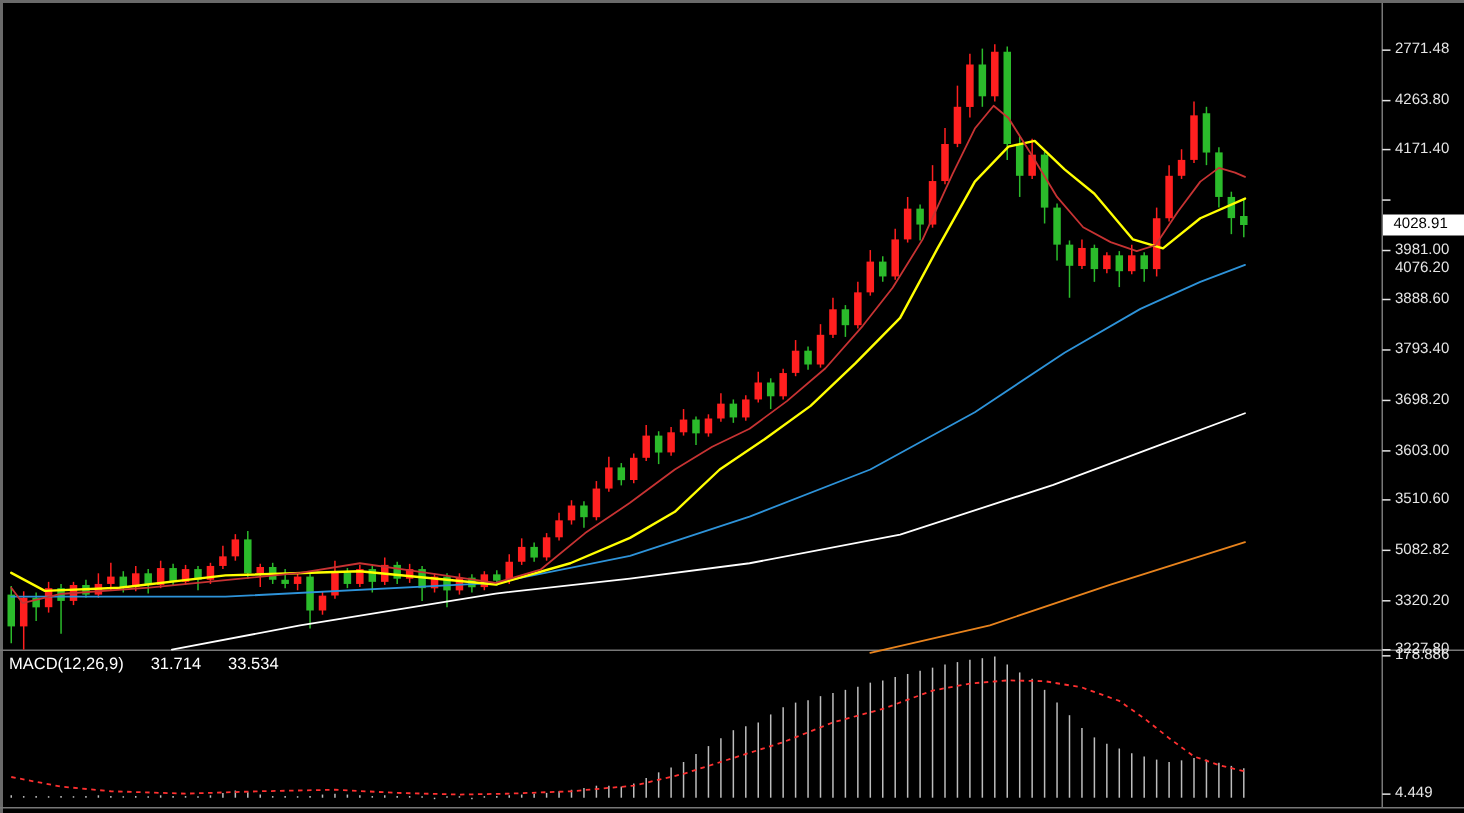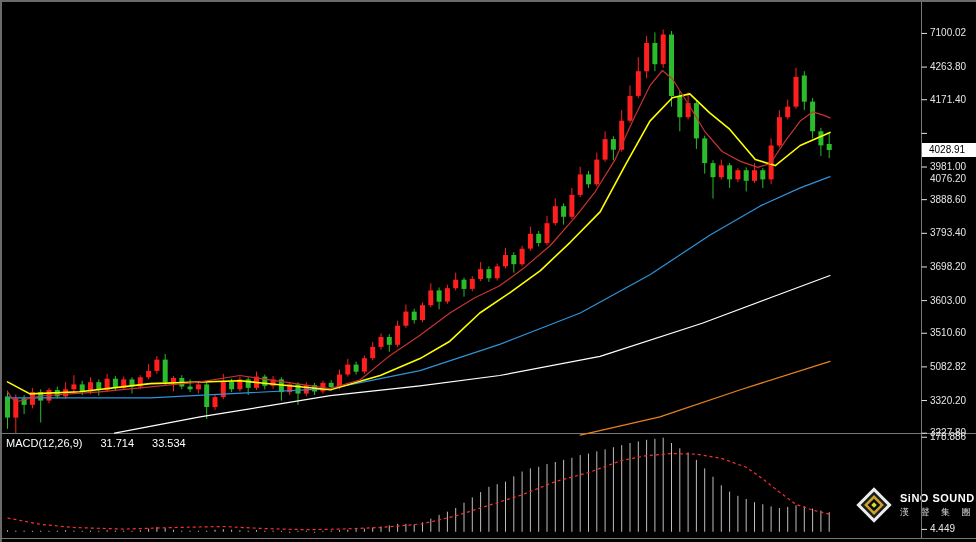--- a/index.html
+++ b/index.html
@@ -26,33 +26,20 @@
   .d4{width:9px;height:9px;background:#0a0a0a;}
   .d5{width:4px;height:4px;background:#cfe02e;}
   .brand{color:#ffffff;font-weight:700;font-size:11px;letter-spacing:.5px;white-space:nowrap;}
   .brand-cn{color:#d8d8d8;font-size:9px;letter-spacing:4.5px;margin-top:2px;white-space:nowrap;}
 </style>
 </head>
 <body>
 
 <div class="window">
 
-  <div class="logo">
-    <div class="dmd">
-      <div class="d1"></div>
-        <div class="d2"></div>
-        <div class="d3"></div>
-        <div class="d4"></div>
-        <div class="d5"></div>
-    </div>
-    <div class="logo-text">
-      <div class="brand">SiNO SOUND</div>
-      <div class="brand-cn">漢 聲 集 團</div>
-    </div>
-  </div>
 
   <svg id="chart-svg">
       <line x1="921.5" y1="2" x2="921.5" y2="538" stroke="#787878" stroke-width="1"></line>
       <line x1="0" y1="433.5" x2="976" y2="433.5" stroke="#787878" stroke-width="1"></line>
       <line x1="0" y1="538.5" x2="976" y2="538.5" stroke="#787878" stroke-width="1"></line>
       <line x1="921.5" y1="33.436440677966104" x2="927" y2="33.436440677966104" stroke="#e6e6e6" stroke-width="1"></line>
       <line x1="921.5" y1="67.07915254237281" x2="927" y2="67.07915254237281" stroke="#e6e6e6" stroke-width="1"></line>
       <line x1="921.5" y1="99.73237288135606" x2="927" y2="99.73237288135606" stroke="#e6e6e6" stroke-width="1"></line>
       <line x1="921.5" y1="133.37508474576276" x2="927" y2="133.37508474576276" stroke="#e6e6e6" stroke-width="1"></line>
       <line x1="921.5" y1="167.01779661016948" x2="927" y2="167.01779661016948" stroke="#e6e6e6" stroke-width="1"></line>
@@ -373,21 +360,21 @@
       <line x1="921.5" y1="437.23123316062174" x2="927" y2="437.23123316062174" stroke="#e6e6e6" stroke-width="1"></line>
       <line x1="921.5" y1="529.4207357512953" x2="927" y2="529.4207357512953" stroke="#e6e6e6" stroke-width="1"></line>
     </svg>
 
 
   <div class="macd-label">
     <span>MACD(12,26,9)</span><span class="num">31.714</span><span class="num">33.534</span>
   </div>
 
   <div id="axis-labels">
-      <div class="tick" style="top: 27.4364px;">7100.02</div>
+      <div class="tick" style="top: 27.4364px;">2771.48</div>
       <div class="tick" style="top: 61.0792px;">4263.80</div>
       <div class="tick" style="top: 93.7324px;">4171.40</div>
       <div class="tick" style="top: 130px; margin-top: 43px;">4076.20</div>
       <div class="tick" style="top: 161.018px;">3981.00</div>
       <div class="tick" style="top: 193.671px;">3888.60</div>
       <div class="tick" style="top: 227.314px;">3793.40</div>
       <div class="tick" style="top: 260.956px;">3698.20</div>
       <div class="tick" style="top: 294.599px;">3603.00</div>
       <div class="tick" style="top: 327.252px;">3510.60</div>
       <div class="tick" style="top: 360.895px;">5082.82</div>

